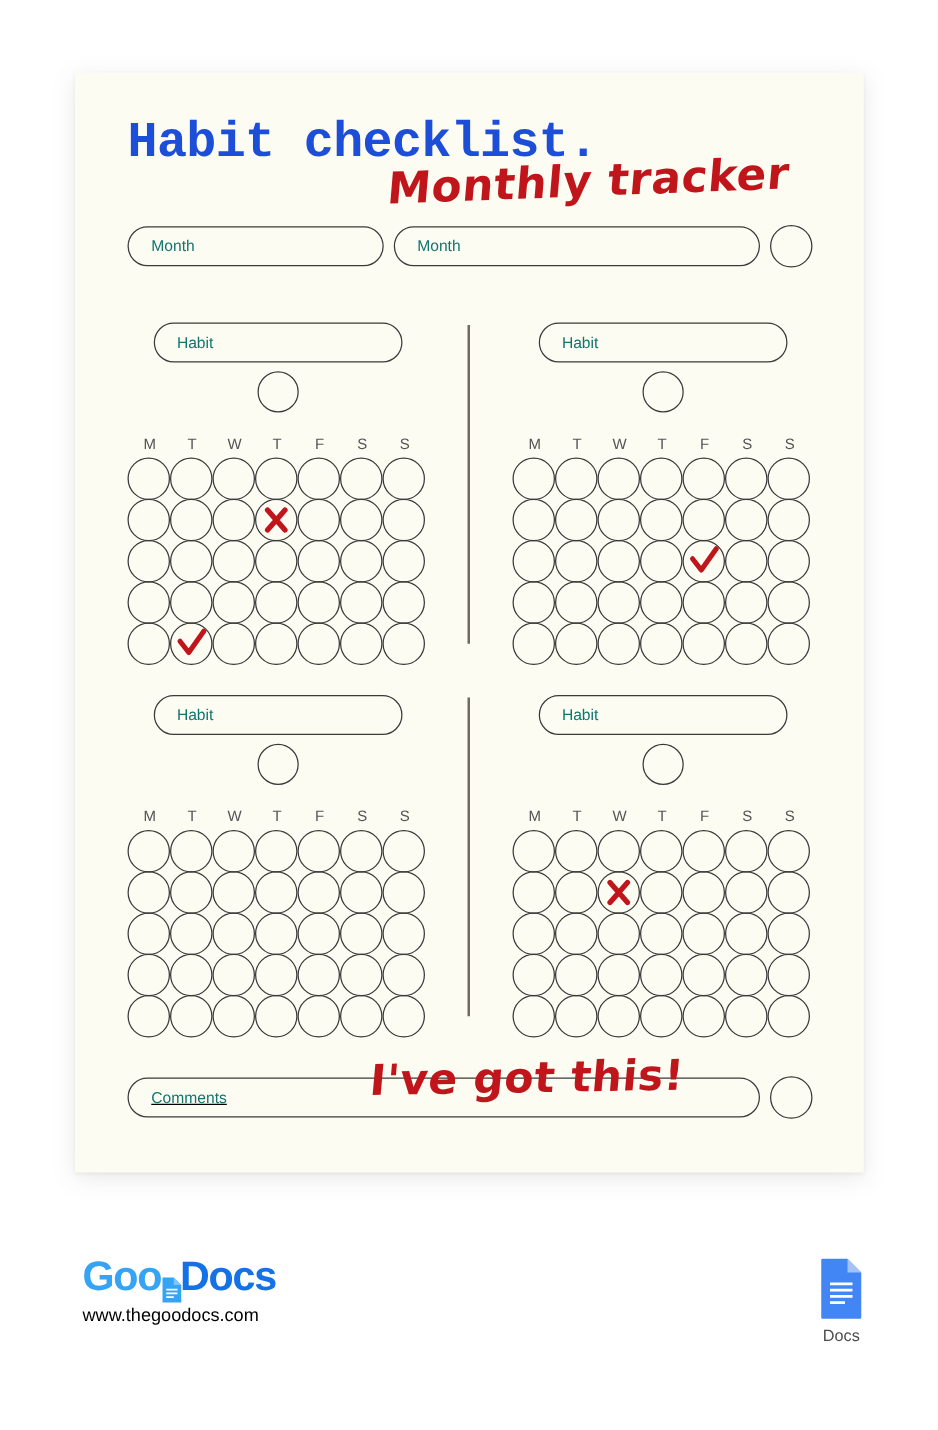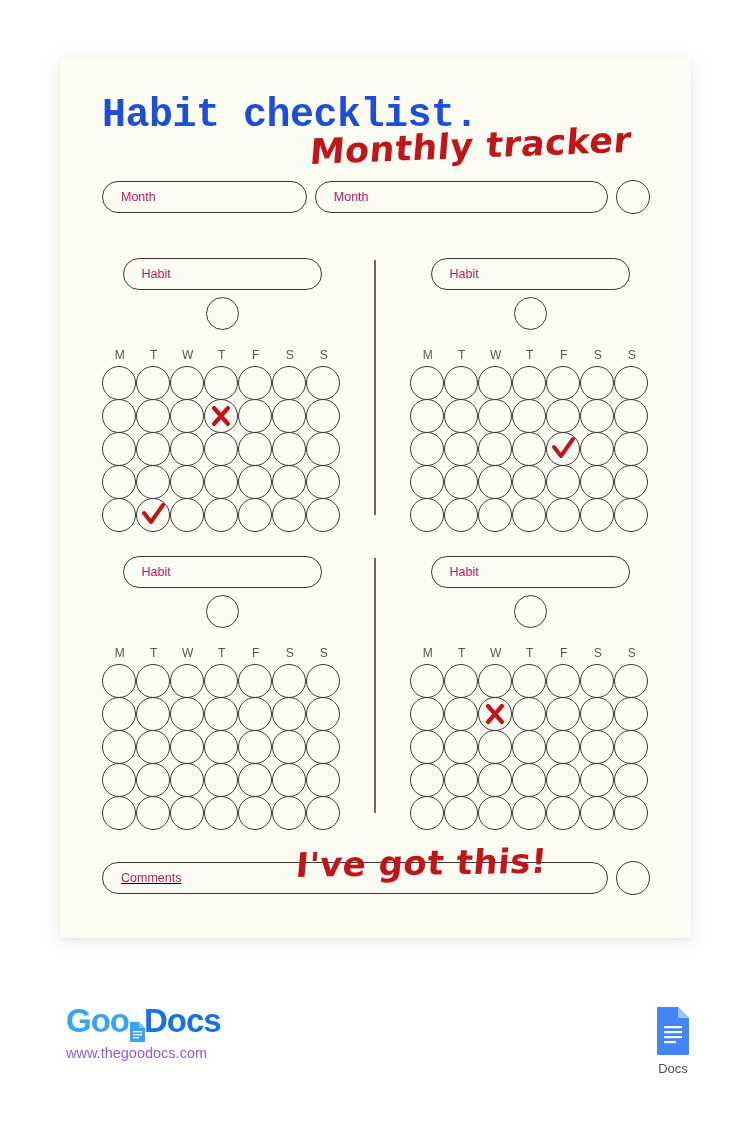--- a/index.html
+++ b/index.html
@@ -60,21 +60,21 @@
   
   .pill {
     height: 32px;
     border: 1.4px solid #3a3a3a;
     border-radius: 16px;
     background: transparent;
     display: flex;
     align-items: center;
     padding-left: 18px;
     font-size: 12.5px;
-    color: #be185d;
+    color: #0f766e;
   }
   .circle-box {
     border: 1.4px solid #3a3a3a;
     border-radius: 50%;
     background: transparent;
   }
 
   #field-row {
     position: absolute;
     left: 42px;
@@ -196,21 +196,21 @@
     display: inline-block;
     width: 17px;
     height: 22px;
     position: relative;
     margin: 0 -2px 0 0;
     vertical-align: middle;
   }
   #brand-url {
     margin-top: 8px;
     font-size: 14.5px;
-    color: #8b5cf6;
+    color: #000000;
   }
 
   #footer-docs {
     position: absolute;
     left: 644px;
     top: 1006px;
     width: 58px;
     text-align: center;
   }
   #docs-glyph {

